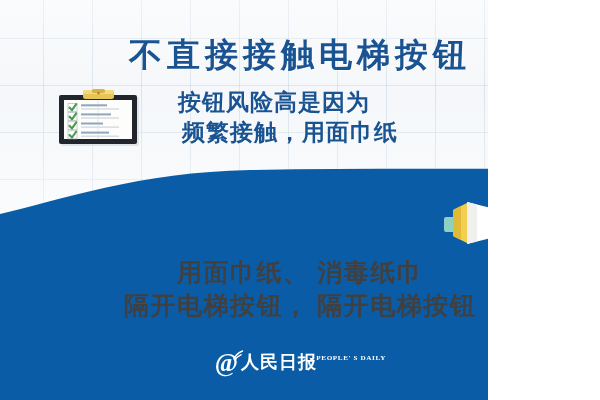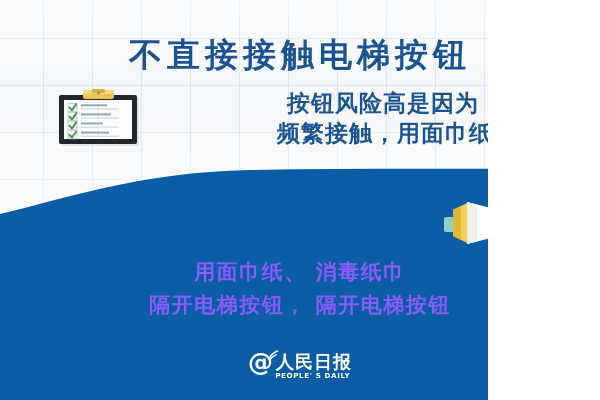--- a/index.html
+++ b/index.html
@@ -12,20 +12,21 @@
     overflow: hidden;
     font-family: "DejaVu Sans", "Liberation Sans", sans-serif;
   }
 
   #poster {
     position: relative;
     width: 488px;
     height: 400px;
     background: #f4f6f8;
     overflow: hidden;
+    font-family: Liberation Serif, serif;
   }
 
   
   .grid-bg {
     position: absolute;
     left: 0; top: 0;
     width: 600px;
     height: 215px;
     background-color: #f3f6f9;
     background-image:
@@ -79,42 +80,41 @@
     left: 178px;
     top: 88px;
     width: 410px;
     color: #1a5391;
     font-size: 23px;
     font-weight: bold;
     letter-spacing: 1px;
     line-height: 30px;
     text-shadow: 1px 1px 0 rgba(255,255,255,0.55);
     white-space: nowrap;
-    text-align: center;
   }
   .subtitle .line2 { padding-left: 4px; }
 
   
   .megaphone {
     position: absolute;
     left: 443px;
     top: 192px;
     width: 112px;
     height: 66px;
   }
 
   
   .message {
     position: absolute;
     left: 0;
     top: 256px;
     width: 600px;
     text-align: center;
-    color: #8b5cf6;
-    font-size: 21px;
+    color: #404040;
+    font-size: 25px;
     font-weight: bold;
     letter-spacing: 1.5px;
     line-height: 33px;
     white-space: nowrap;
   }
 
   
   .logo {
     position: absolute;
     left: 0;
@@ -140,21 +140,21 @@
   }
   .logo-wifi {
     position: absolute;
     right: -7px;
     top: -4px;
     width: 14px;
     height: 14px;
   }
   .logo-text {
     display: flex;
-    flex-direction: column;
+    flex-direction: row;
     line-height: 1;
     padding-top: 1px;
   }
   .logo-cn {
     font-size: 18px;
     font-weight: bold;
     letter-spacing: 1px;
     color: #ffffff;
   }
   .logo-en {

